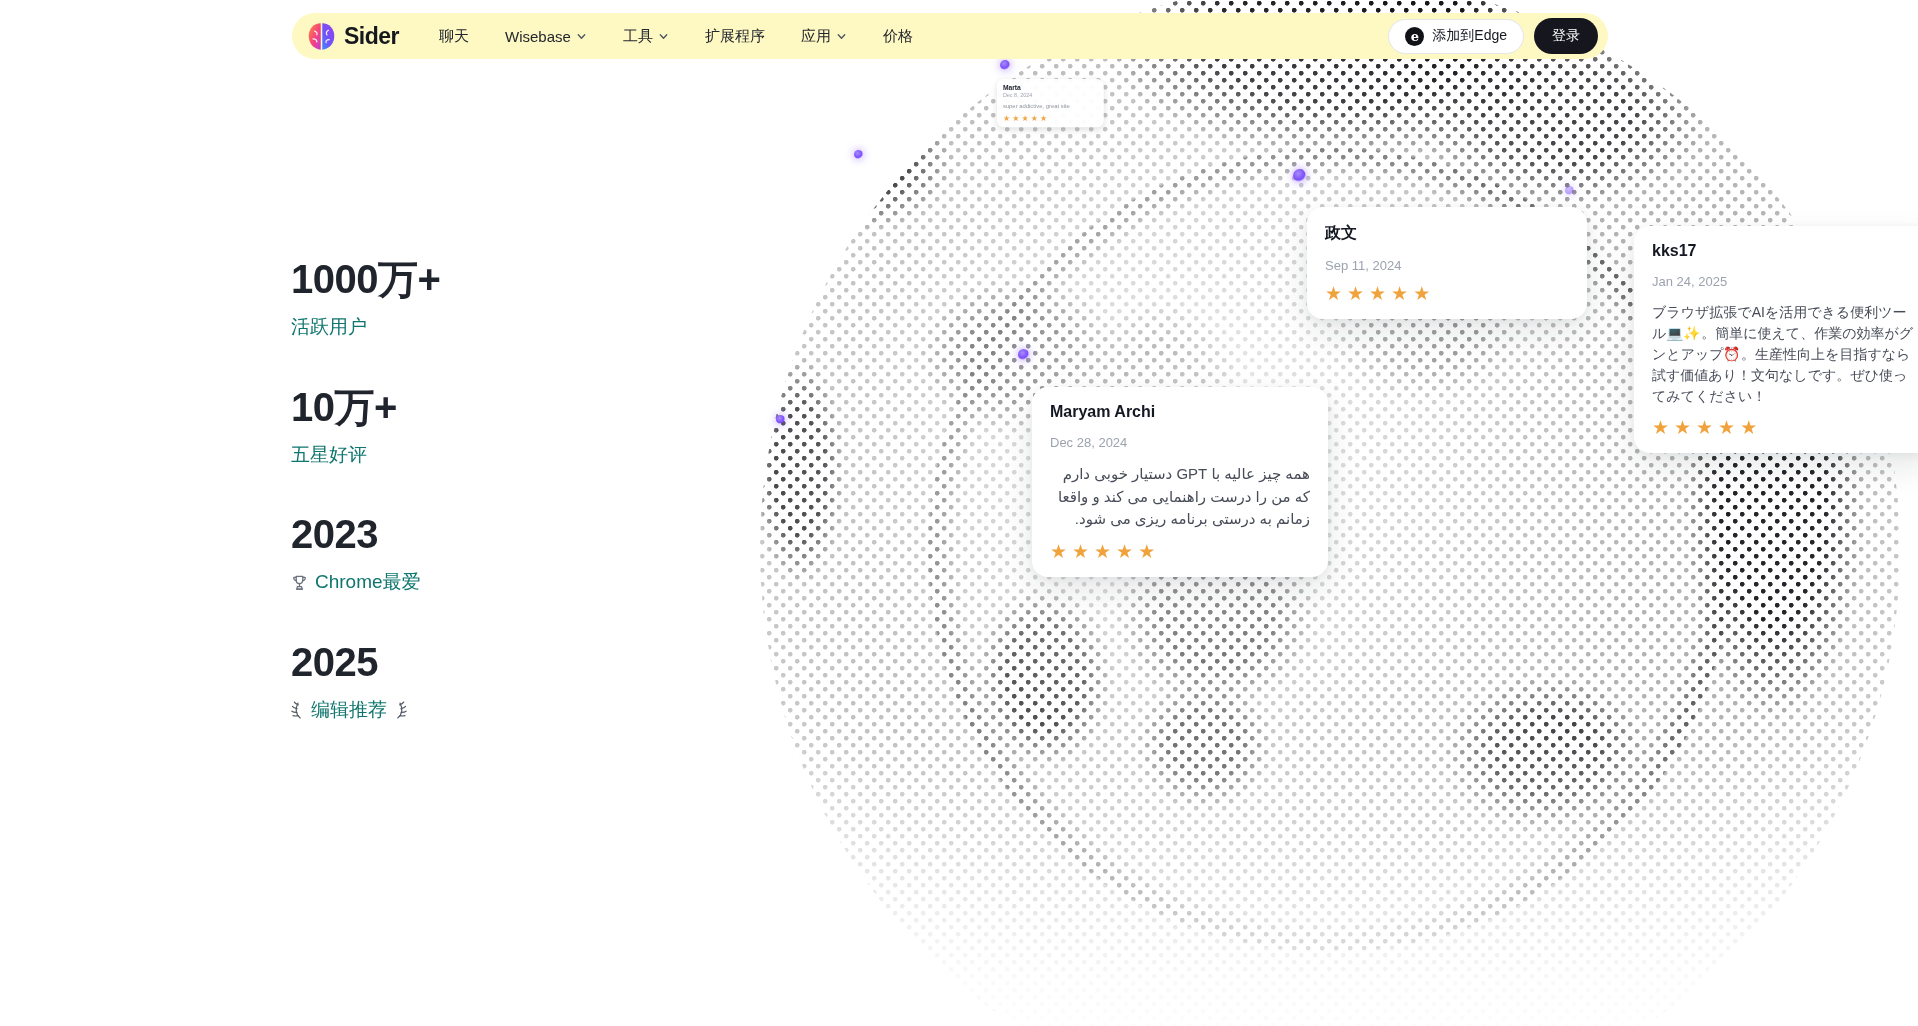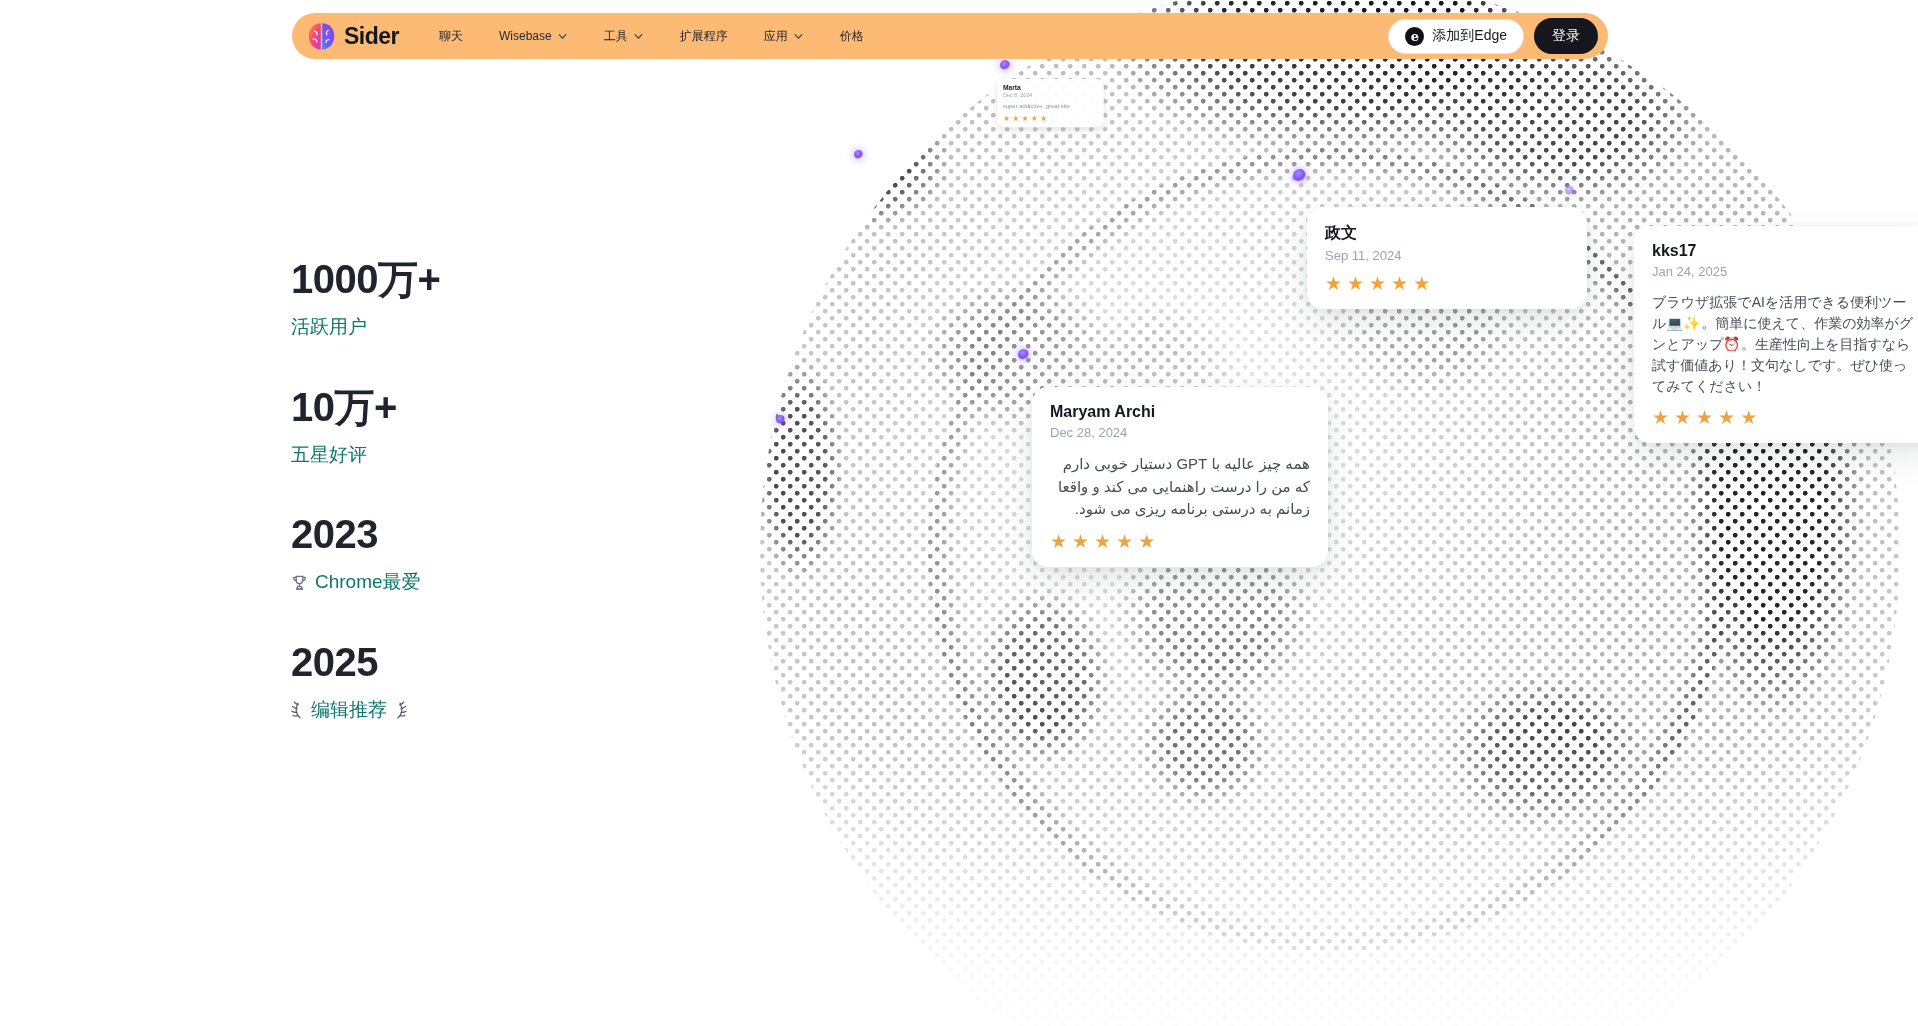--- a/index.html
+++ b/index.html
@@ -1,26 +1,26 @@
 <!DOCTYPE html>
 <html><head>
 <meta charset="utf-8">
 <style>
   * { margin:0; padding:0; box-sizing:border-box; }
   html,body { width:1918px; height:1026px; overflow:hidden; background:#ffffff;
     font-family:"Liberation Sans","DejaVu Sans",sans-serif; color:#1c1f26; }
 
   
   .nav { position:absolute; left:292px; top:13px; width:1316px; height:46px;
-    background:#fdba74; border-radius:23px; display:flex; align-items:center;
+    background:#fef9c3; border-radius:23px; display:flex; align-items:center;
     padding:0 10px 0 14px; z-index:20; }
   .brand { display:flex; align-items:center; gap:7px; cursor:pointer; }
   .brand-name { font-size:23px; font-weight:800; letter-spacing:-0.5px; color:#15181f; }
   .nav-menu { display:flex; align-items:center; gap:36px; margin-left:40px; }
-  .nav-item { display:flex; align-items:center; gap:5px; font-size:12px; color:#23262e;
+  .nav-item { display:flex; align-items:center; gap:5px; font-size:15px; color:#23262e;
     cursor:pointer; white-space:nowrap; }
   .nav-spacer { flex:1; }
   .btn-edge { display:flex; align-items:center; gap:8px; height:35px; padding:0 16px;
     background:#ffffff; border:1px solid #e3e5e9; border-radius:18px; font-size:14px;
     color:#15181f; cursor:pointer; }
   .edge-circle { width:19px; height:19px; border-radius:50%; background:#101217; color:#fff;
     display:flex; align-items:center; justify-content:center; font-size:13px; font-weight:700;
     font-family:"DejaVu Serif",serif; line-height:1; }
   .btn-login { height:36px; padding:0 18px; margin-left:10px; background:#16161e; color:#ffffff;
     border:none; border-radius:18px; font-size:14px; cursor:pointer; display:flex;
@@ -82,21 +82,21 @@
 
   .accent-dot { position:absolute; border-radius:50%; z-index:3;
     background:radial-gradient(circle at 40% 35%, #a78bfa 0%, #7c4dfc 55%, rgba(124,77,252,0) 78%);
     box-shadow:0 0 8px rgba(139,92,246,.65); }
 
   
   .review-card { position:absolute; background:#ffffff; border-radius:16px;
     padding:16px 18px; z-index:6;
     box-shadow:0 14px 34px rgba(20,26,40,.10), 0 2px 8px rgba(20,26,40,.06); }
   .rc-name { font-size:16px; font-weight:700; color:#141823; }
-  .rc-date { margin-top:4px; font-size:13px; color:#9ca3af; }
+  .rc-date { margin-top:14px; font-size:13px; color:#9ca3af; }
   .rc-text { margin-top:13px; font-size:14px; line-height:1.5; color:#474c58; }
   .rc-stars { margin-top:11px; font-size:19px; letter-spacing:5px; color:#f0a33c;
     line-height:1; }
   .rc-text.rtl { direction:rtl; text-align:right; font-size:15px; }
 
   .card-zhengwen { left:1307px; top:207px; width:280px; z-index:6; }
   .card-kks17    { left:1634px; top:226px; width:300px; z-index:7; }
   .card-maryam   { left:1032px; top:387px; width:296px; z-index:6; }
 
   .card-mini-wrap { position:absolute; left:997px; top:79px; width:108px; height:49px;

